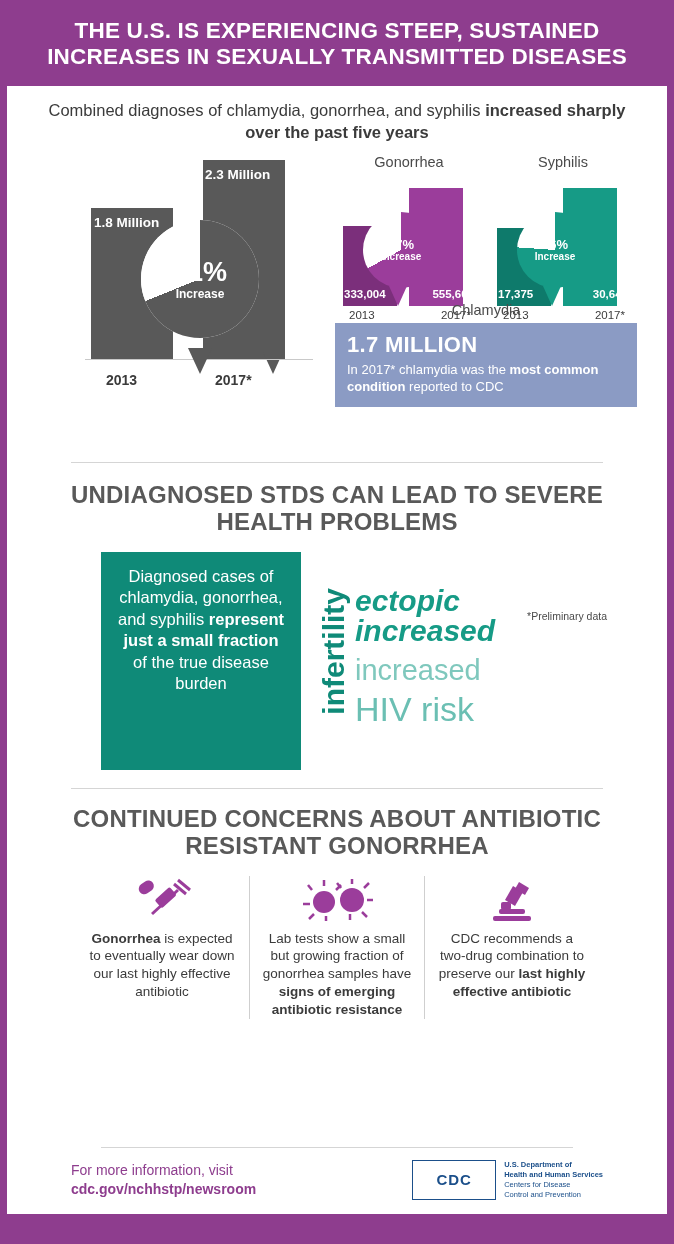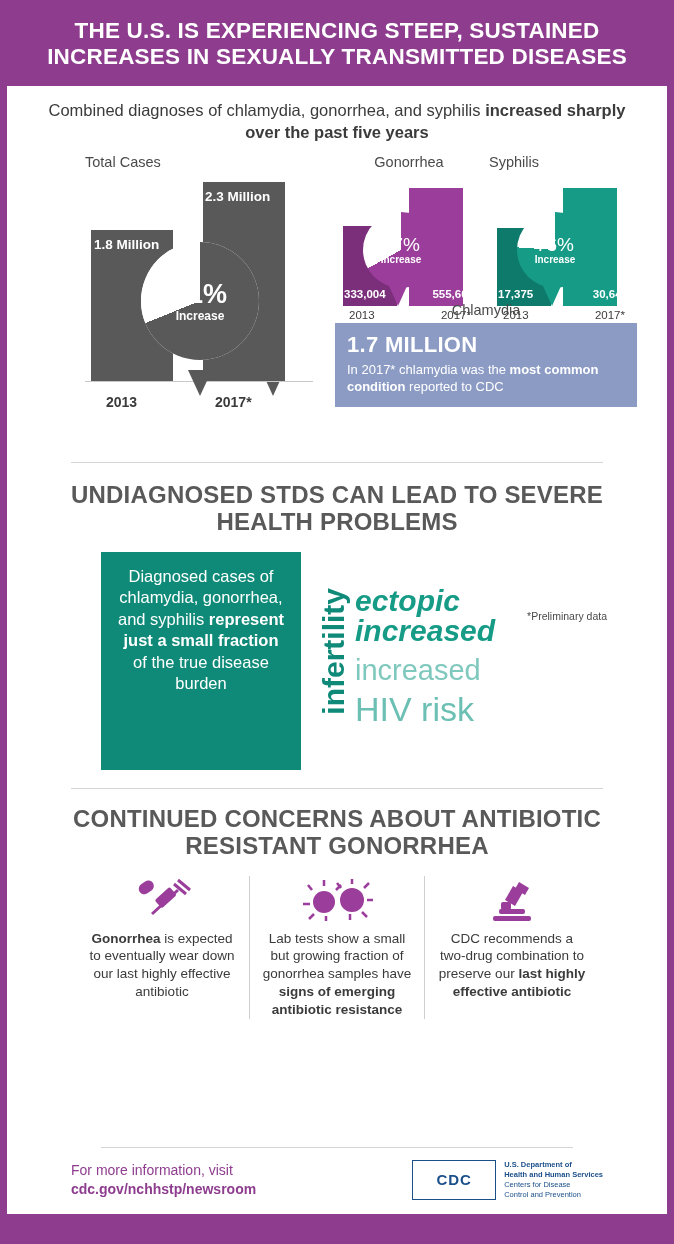--- a/index.html
+++ b/index.html
@@ -190,21 +190,21 @@
   .mini-pie-text {
     position: absolute;
     inset: 0;
     display: flex;
     flex-direction: column;
     align-items: center;
     justify-content: center;
     color: #ffffff;
     line-height: 1;
   }
-  .mini-pie-text .pct { font-size: 19px; font-weight: normal; }
+  .mini-pie-text .pct { font-size: 13px; font-weight: bold; }
   .mini-pie-text .inc { font-size: 10px; font-weight: bold; margin-top: 1px; }
   .mini-pointer {
     position: absolute;
     left: 54px; bottom: 0px;
     width: 0; height: 0;
     border-left: 9px solid transparent;
     border-right: 9px solid transparent;
     border-top: 20px solid transparent;
     z-index: 1;
   }
@@ -443,21 +443,20 @@
   </div>
 
   <div class="body-wrap">
 
     <div class="sec1">
       <p class="intro"><span>Combined diagnoses of chlamydia, gonorrhea, and syphilis </span><b>increased sharply over the past five years</b></p>
 
       <div class="charts">
 
         <div class="total-block">
-          <div class="chart-title">Total Cases</div>
           <div class="total-plot">
             <div class="bar t2013"></div>
             <div class="bar t2017"></div>
             <div class="bar-label l2013">1.8 Million</div>
             <div class="bar-label l2017">2.3 Million</div>
             <div class="pointer-big"></div>
             <div class="pointer-small-r"></div>
             <div class="pie-big">
               <div class="wedge"></div>
               <div class="pie-text">
@@ -490,21 +489,21 @@
               </div>
             </div>
           </div>
           <div class="mini-ticks">
             <span class="tk-a">2013</span>
             <span class="tk-b">2017*</span>
           </div>
         </div>
 
         <div class="syph-block syph">
-          <div class="chart-title" style="">Syphilis</div>
+          <div class="chart-title" style="text-align:center">Syphilis</div>
           <div class="mini-plot">
             <div class="mini-bar a"></div>
             <div class="mini-bar b"></div>
             <div class="mini-pointer"></div>
             <div class="mini-pie">
               <div class="mini-pie-text">
                 <span class="pct">76%</span>
                 <span class="inc">Increase</span>
               </div>
             </div>

